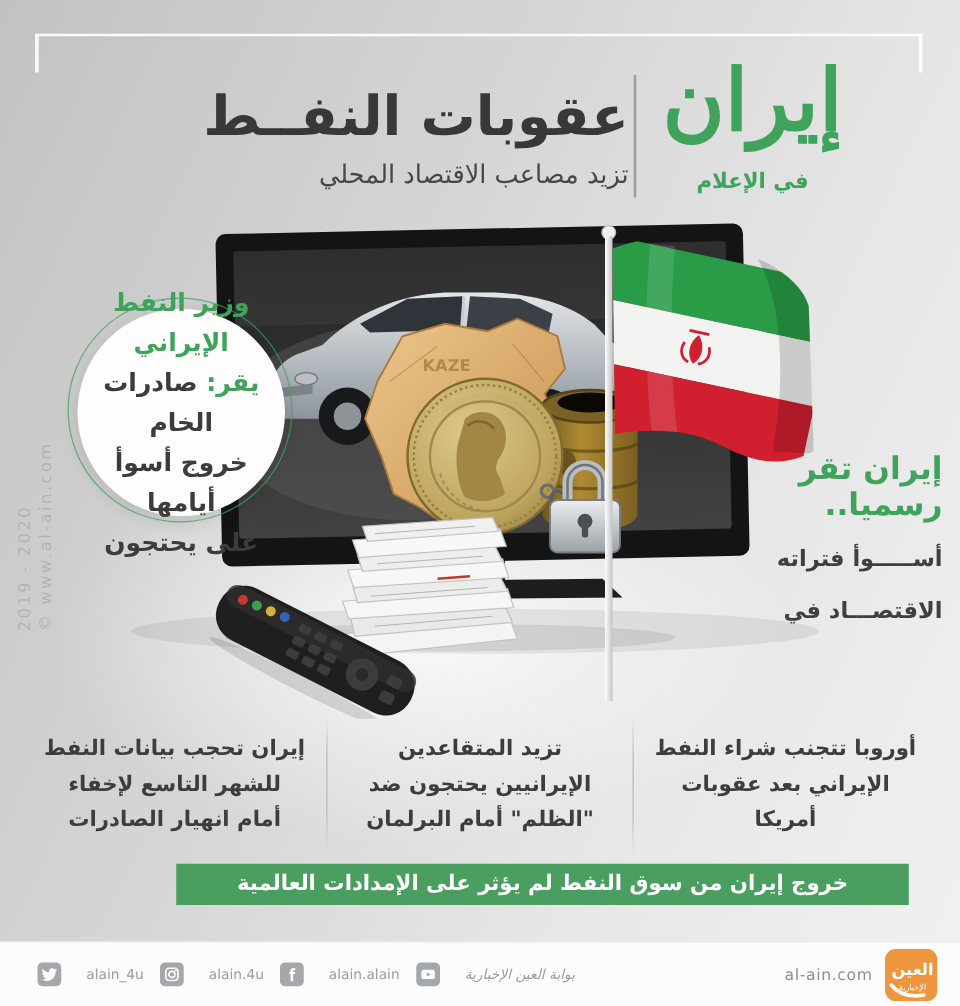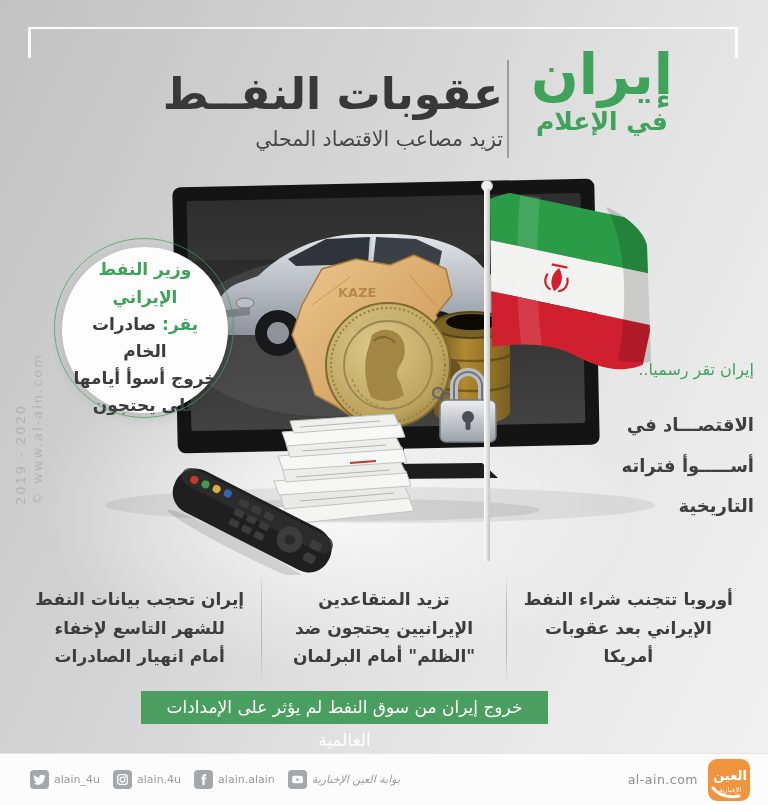--- a/index.html
+++ b/index.html
@@ -14,53 +14,53 @@
   
   .frame-top{position:absolute;left:29px;top:27px;width:708px;height:2px;background:rgba(255,255,255,.9);}
   .frame-tick{position:absolute;top:27px;width:3px;height:31px;background:rgba(255,255,255,.9);}
   .frame-tick.l{left:28px;} .frame-tick.r{left:735px;}
   
   .wm{position:absolute;color:#9a9a9a;opacity:.5;letter-spacing:2px;font-size:13px;
       transform-origin:0 0;transform:rotate(-90deg);white-space:nowrap;}
   .wm1{left:30px;top:505px;} .wm2{left:13px;top:505px;}
   
   .brand{position:absolute;left:512px;top:46px;width:180px;text-align:center;direction:rtl;}
-  .brand-title{font-size:56px;font-weight:800;color:#3fa35c;line-height:1.05;}
-  .brand-sub{font-size:25px;font-weight:700;color:#3fa35c;margin-top:2px;}
+  .brand-title{font-size:68px;font-weight:800;color:#3fa35c;line-height:1.05;font-family:Liberation Serif, serif;}
+  .brand-sub{font-size:17px;font-weight:700;color:#3fa35c;margin-top:18px;}
   .header-divider{position:absolute;left:507px;top:60px;width:2px;height:98px;background:#9c9c9c;}
   .main-title-block{position:absolute;right:265px;top:68px;width:420px;text-align:right;direction:rtl;}
   .main-title{font-size:44px;font-weight:800;color:#383838;letter-spacing:0;line-height:1.2;}
   .main-sub{font-size:20.5px;font-weight:400;color:#474747;margin-top:6px;}
   
   .montage{position:absolute;left:50px;top:165px;width:660px;height:410px;}
   
   .bubble{position:absolute;left:62px;top:247px;width:166px;height:166px;border-radius:50%;
           background:#fdfdfd;box-shadow:0 4px 14px rgba(0,0,0,.12);
           display:flex;align-items:center;justify-content:center;text-align:center;direction:rtl;}
   .bubble::before{content:"";position:absolute;left:-8px;top:-9px;width:178px;height:178px;
           border-radius:50%;border:1.5px solid rgba(63,163,92,.75);}
-  .bubble-inner{font-size:17px;font-weight:700;line-height:1.6;color:#3c3c3c;padding:0 6px;margin-top:16px;}
+  .bubble-inner{font-size:20px;font-weight:700;line-height:1.6;color:#3c3c3c;padding:0 6px;margin-top:16px;}
   .g{color:#3fa35c;}
   
   .side-note{position:absolute;right:14px;top:360px;width:178px;text-align:right;direction:rtl;}
-  .side-note-title{font-size:16px;font-weight:400;color:#3fa35c;margin-bottom:26px;}
+  .side-note-title{font-size:25px;font-weight:700;color:#3fa35c;margin-bottom:10px;}
   .side-note-line{font-size:18px;font-weight:700;color:#3f3f3f;line-height:2.25;}
   
   .columns{position:absolute;left:18px;top:572px;width:732px;height:112px;display:flex;direction:rtl;}
   .col{flex:1;display:flex;align-items:center;justify-content:center;text-align:center;
        font-size:17px;font-weight:700;color:#3d3d3d;line-height:1.7;padding:0 16px;}
   .col-div{width:1px;background:linear-gradient(to bottom,rgba(0,0,0,0),#b9b9b9 30%,#b9b9b9 70%,rgba(0,0,0,0));}
   
-  .banner{position:absolute;left:141px;top:691px;width:407px;height:33px;background:#4a9f60;
-          color:#fff;font-size:17px;font-weight:400;text-align:center;line-height:33px;direction:rtl;}
+  .banner{position:absolute;left:141px;top:691px;width:586px;height:33px;background:#4a9f60;
+          color:#fff;font-size:17px;font-weight:700;text-align:center;line-height:33px;direction:rtl;}
   
   .footer{position:absolute;left:0;top:753px;width:768px;height:52px;background:#fcfcfc;
           border-top:1px solid #e6e6e6;display:flex;align-items:center;}
   .social-row{display:flex;align-items:center;margin-left:30px;gap:9px;}
-  .social-item{display:flex;align-items:center;gap:5px;}
+  .social-item{display:flex;align-items:center;gap:20px;}
   .sicon{width:19px;height:19px;border-radius:4px;background:#a4a8ab;display:flex;
          align-items:center;justify-content:center;color:#fff;}
   .handle{font-size:11px;color:#9b9b9b;margin-right:4px;}
   .handle.ar{direction:rtl;font-style:italic;}
   .footer-right{margin-left:auto;margin-right:18px;display:flex;align-items:center;gap:10px;}
   .site{font-size:12.5px;color:#8f8f8f;letter-spacing:.5px;}
 </style>
 </head>
 <body>
 
@@ -260,23 +260,22 @@
     <div class="bubble-inner">
       <span class="g">وزير النفط الإيراني</span><br>
       <span class="g">يقر:</span><span> صادرات الخام</span><br>
       <span>خروج أسوأ أيامها</span><br>
       <span>على يحتجون</span>
     </div>
   </div>
 
   <div class="side-note">
     <div class="side-note-title">إيران تقر رسميا..</div>
+    <div class="side-note-line">أســـــوأ فتراته</div>
     <div class="side-note-line">الاقتصـــاد في</div>
-    <div class="side-note-line">أســـــوأ فتراته</div>
-    <div class="side-note-line">التاريخية</div>
   </div>
 
   <div class="columns">
     <div class="col">أوروبا تتجنب شراء النفط الإيراني بعد عقوبات أمريكا</div>
     <div class="col-div"></div>
     <div class="col">تزيد المتقاعدين الإيرانيين يحتجون ضد "الظلم" أمام البرلمان</div>
     <div class="col-div"></div>
     <div class="col">إيران تحجب بيانات النفط للشهر التاسع لإخفاء أمام انهيار الصادرات</div>
   </div>
 

